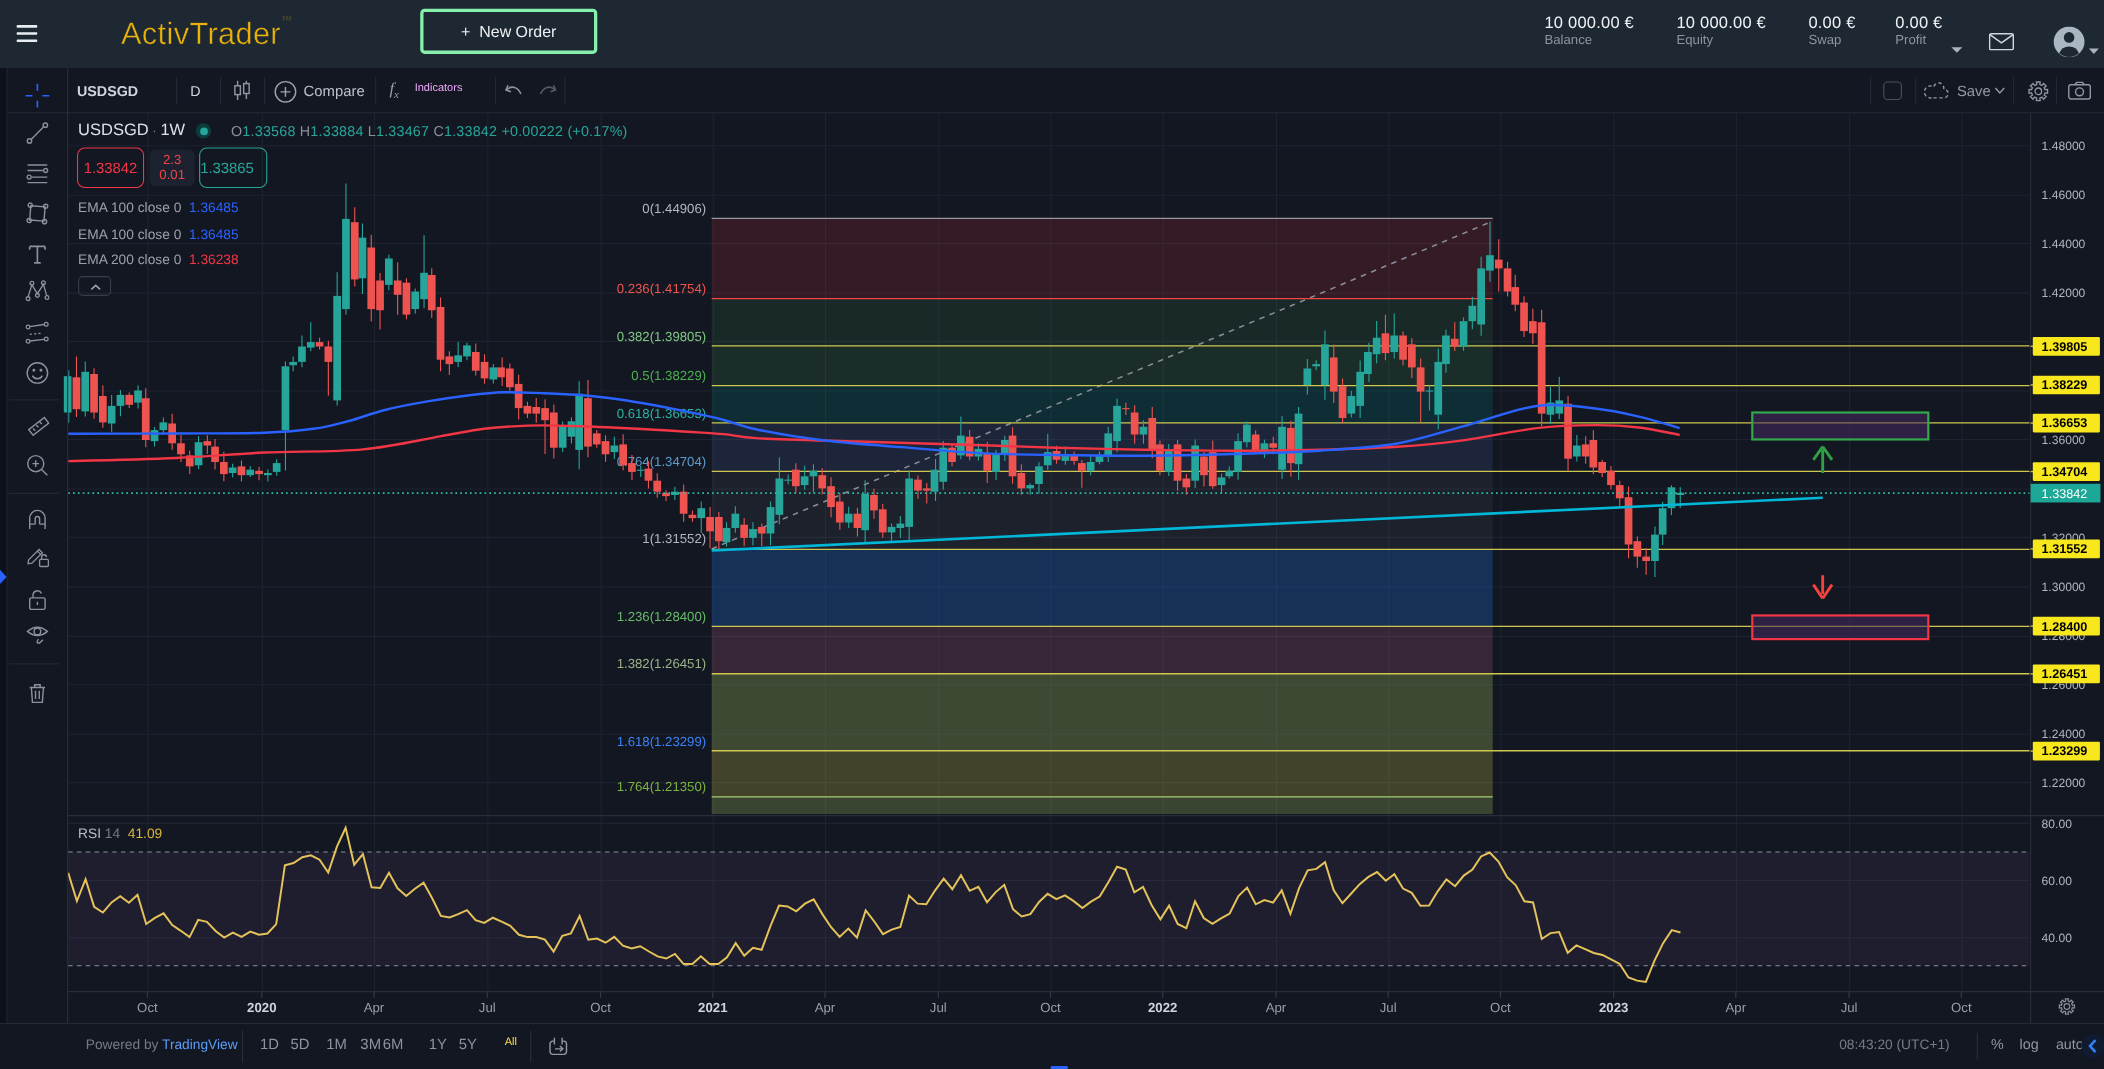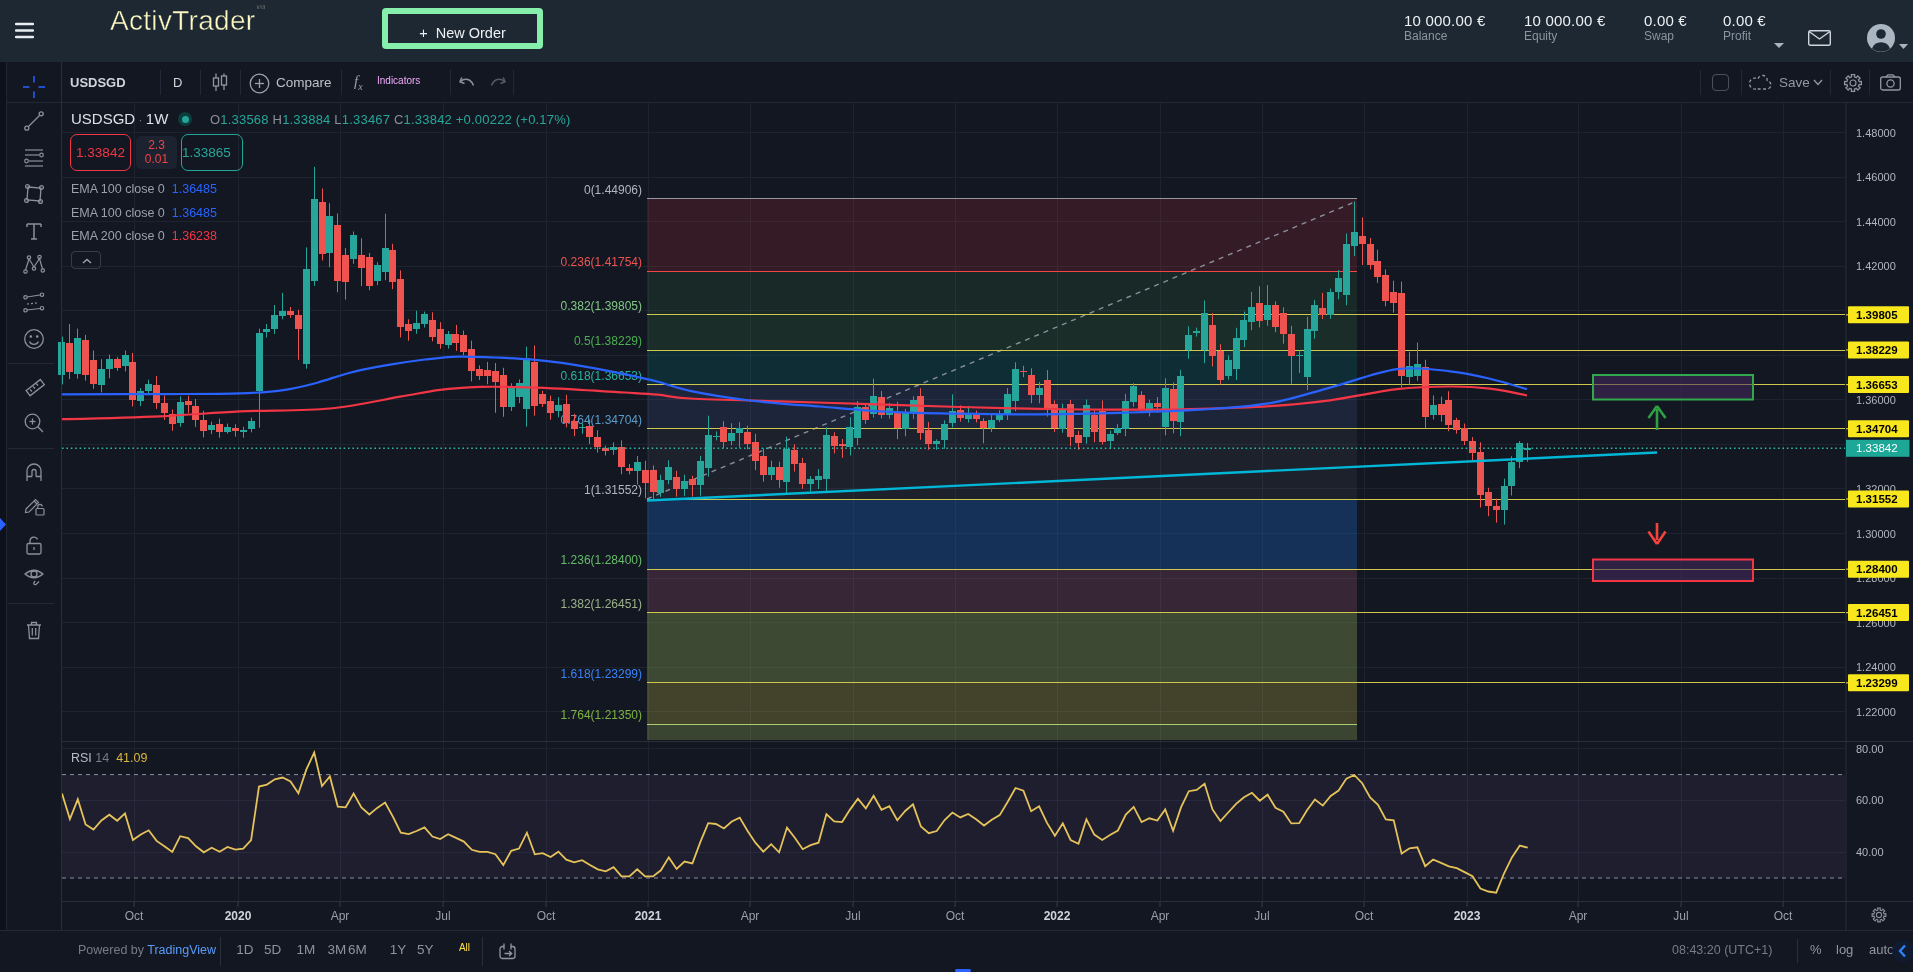--- a/index.html
+++ b/index.html
@@ -18,22 +18,22 @@
 <body>
 <div id="app">
 <div id="topbar" class="abs">
       <svg class="abs" style="left:15px;top:22px" width="19" height="17">
         <g stroke="#e8edf2" stroke-width="2.4" stroke-linecap="round">
           <line x1="1" y1="2" x2="18" y2="2"></line>
           <line x1="1" y1="8.5" x2="18" y2="8.5"></line>
           <line x1="1" y1="15" x2="18" y2="15"></line>
         </g>
       </svg>
-      <div class="abs" style="left:110px;top:3px;font-size:28px;color:#fef9c3;letter-spacing:.3px;-webkit-text-stroke:0.45px #1d2833">ActivTrader<span style="font-size:10px;vertical-align:18px">™</span></div>
-      <div class="abs" style="left:382px;top:8px;width:161px;height:41px;border:6px solid #86efac;border-radius:4px;color:#edf0f3;font-size:14.5px;line-height:39px;text-align:center">+&nbsp;&nbsp;New Order</div>
+      <div class="abs" style="left:110px;top:14px;font-size:28px;color:#eab308;letter-spacing:.3px;-webkit-text-stroke:0.45px #1d2833">ActivTrader<span style="font-size:10px;vertical-align:18px">™</span></div>
+      <div class="abs" style="left:382px;top:8px;width:161px;height:41px;border:3px solid #86efac;border-radius:4px;color:#edf0f3;font-size:14.5px;line-height:39px;text-align:center">+&nbsp;&nbsp;New Order</div>
       <div class="stat" style="left:1404px">
         <div class="v">10 000.00 €</div>
         <div class="l">Balance</div>
       </div>
       <div class="stat" style="left:1524px">
         <div class="v">10 000.00 €</div>
         <div class="l">Equity</div>
       </div>
       <div class="stat" style="left:1644px">
         <div class="v">0.00 €</div>

